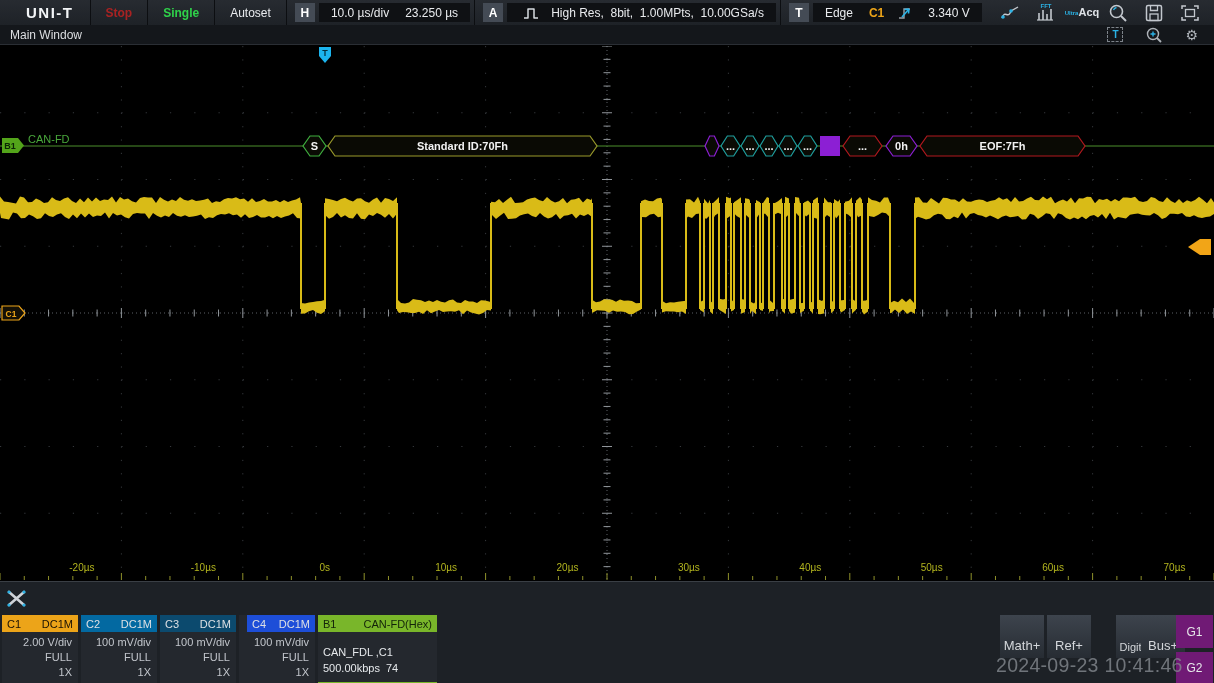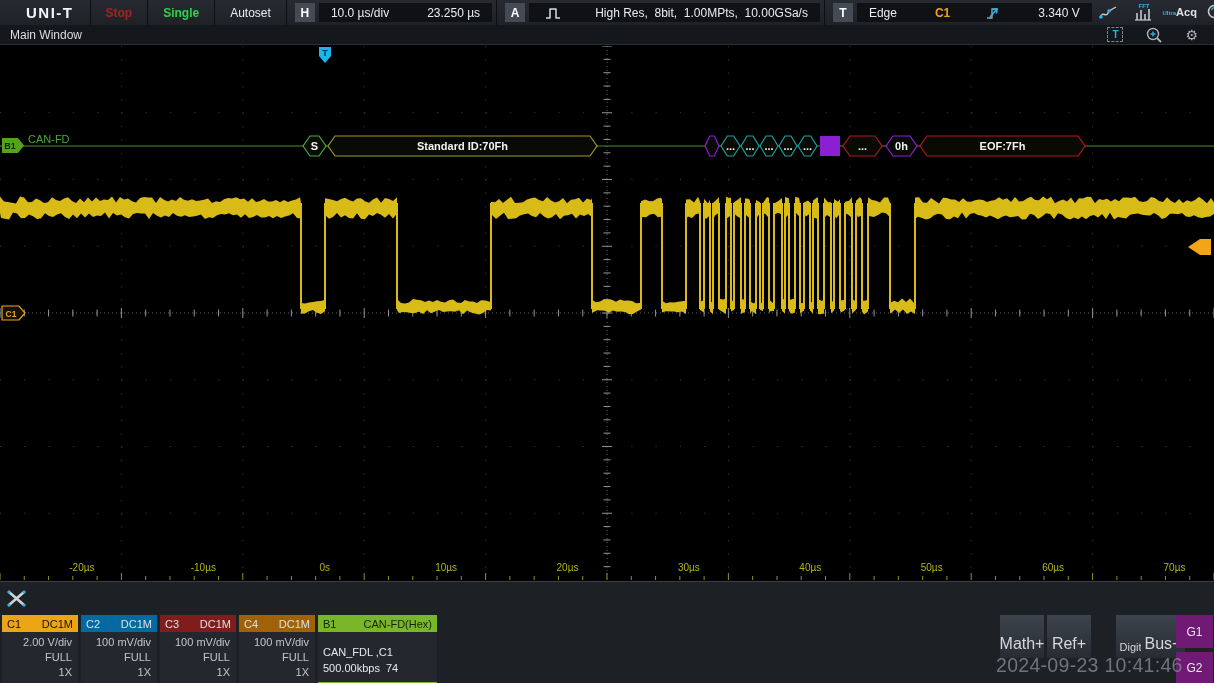--- a/index.html
+++ b/index.html
@@ -15,21 +15,21 @@
   .tb-btn{height:25px;display:flex;align-items:center;justify-content:center;
           font-size:12px;padding:0 15px;flex:0 0 auto;cursor:default;}
   .tb-btn.stop{color:#a92222;font-weight:bold;}
   .tb-btn.single{color:#2fd24a;font-weight:bold;}
   .tb-btn.autoset{color:#e9ebee;}
   .tb-group{display:flex;align-items:center;height:25px;padding:0 4px;flex:0 0 auto;}
   .badge{background:#444b55;color:#ffffff;font-weight:bold;font-size:12px;
          min-width:20px;height:19px;display:flex;align-items:center;justify-content:center;
          margin:0 4px;flex:0 0 auto;}
   .inset{background:#0f1114;height:19px;display:flex;align-items:center;
-         font-size:12px;color:#e9ebee;padding:0 12px;gap:38px;white-space:pre;}
+         font-size:12px;color:#e9ebee;padding:0 12px;gap:16px;white-space:pre;}
   .src-c1{color:#eca419;font-weight:bold;}
   .tb-icons{margin-left:auto;display:flex;align-items:center;gap:12px;padding-right:12px;}
   .tb-icon{width:24px;height:24px;display:flex;align-items:center;justify-content:center;flex:0 0 auto;}
   .acq-stack{display:flex;flex-direction:row;align-items:center;line-height:1;}
   .acq-stack .ultra{font-size:6px;color:#2bb3e6;font-weight:bold;}
   .acq-stack .acq{font-size:11px;color:#dfe3e7;font-weight:bold;}
 
   
   .menubar{position:absolute;top:25px;left:0;width:1214px;height:20px;background:#14171b;
            border-bottom:1px solid #2a2e34;display:flex;align-items:center;
@@ -48,21 +48,21 @@
   .footer{position:absolute;top:581px;left:0;width:1214px;height:102px;background:#1d2126;
           border-top:1px solid #3a3f45;box-sizing:border-box;}
   .cross-icon{position:absolute;left:4px;top:5px;}
   .chbox{position:absolute;top:33px;height:69px;background:#24282e;box-sizing:border-box;}
   .chhead{height:17px;display:flex;align-items:center;justify-content:space-between;
           padding:0 5px;font-size:11px;}
   .chbody{padding:3px 6px 0 0;font-size:11px;color:#c2c6cc;text-align:right;line-height:15px;}
   .busbody{padding:12px 0 0 5px;font-size:11px;color:#e6e9ec;text-align:left;line-height:16px;}
   .busline{position:absolute;bottom:0;left:0;width:100%;height:2px;background:#79b62a;}
   .fbtn{position:absolute;top:33px;width:44px;height:43px;
-        background:linear-gradient(#3d444d,#272c33);color:#d4d7db;font-size:16px;
+        background:linear-gradient(#3d444d,#272c33);color:#d4d7db;font-size:13px;
         display:flex;align-items:flex-end;justify-content:center;padding-bottom:5px;
         box-sizing:border-box;}
   .gbox{position:absolute;left:1176px;width:37px;background:#701a75;color:#e6e8ea;
         font-size:12px;display:flex;align-items:center;justify-content:center;}
   .timestamp{position:absolute;left:996px;top:72px;width:180px;font-size:19.5px;
              color:#84898f;opacity:.8;letter-spacing:.3px;white-space:nowrap;}
 </style>
 </head>
 <body>
 
@@ -533,32 +533,32 @@
        <span>C2</span>
        <span>DC1M</span>
      </div>
      <div class="chbody">
        <div>100 mV/div</div>
        <div>FULL</div>
        <div>1X</div>
      </div>
         </div>
         <div class="chbox" style="left: 160px; width: 76px;">
-          <div class="chhead" style="background:#7f1d1d;color:#dde0e4;">
+          <div class="chhead" style="background:#0c4a6e;color:#dde0e4;">
        <span>C3</span>
        <span>DC1M</span>
      </div>
      <div class="chbody">
        <div>100 mV/div</div>
        <div>FULL</div>
        <div>1X</div>
      </div>
         </div>
         <div class="chbox" style="left: 239px; width: 76px;">
-          <div class="chhead" style="background:#a16207;color:#dde0e4;">
+          <div class="chhead" style="background:#1d4ed8;color:#dde0e4;margin-left:8px;">
        <span>C4</span>
        <span>DC1M</span>
      </div>
      <div class="chbody">
        <div>100 mV/div</div>
        <div>FULL</div>
        <div>1X</div>
      </div>
         </div>
         <div class="chbox" style="left: 318px; width: 119px;">

